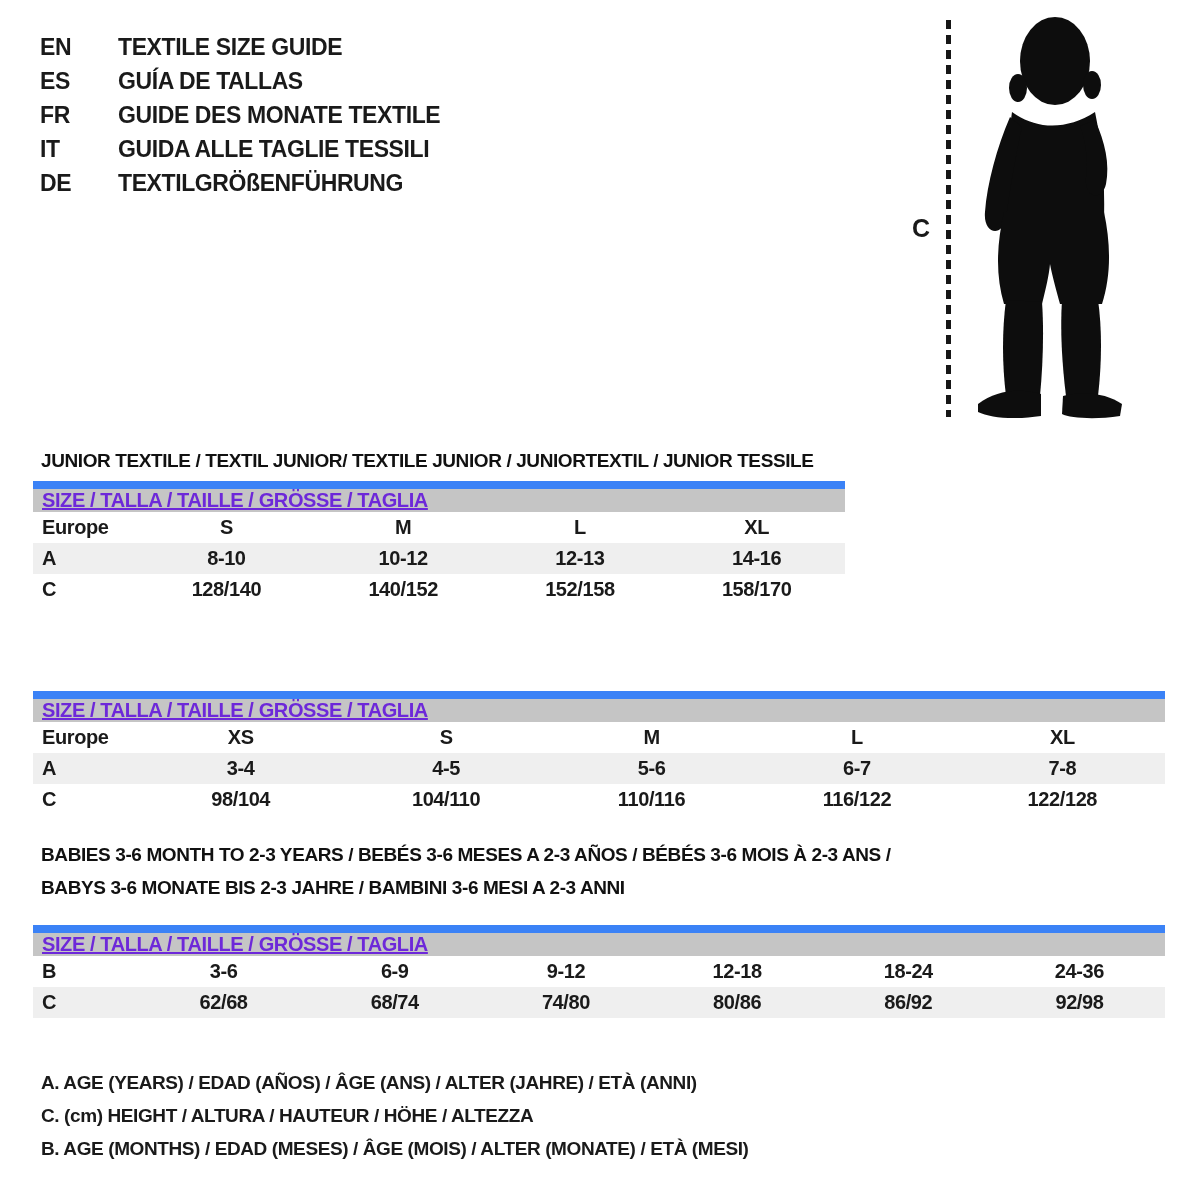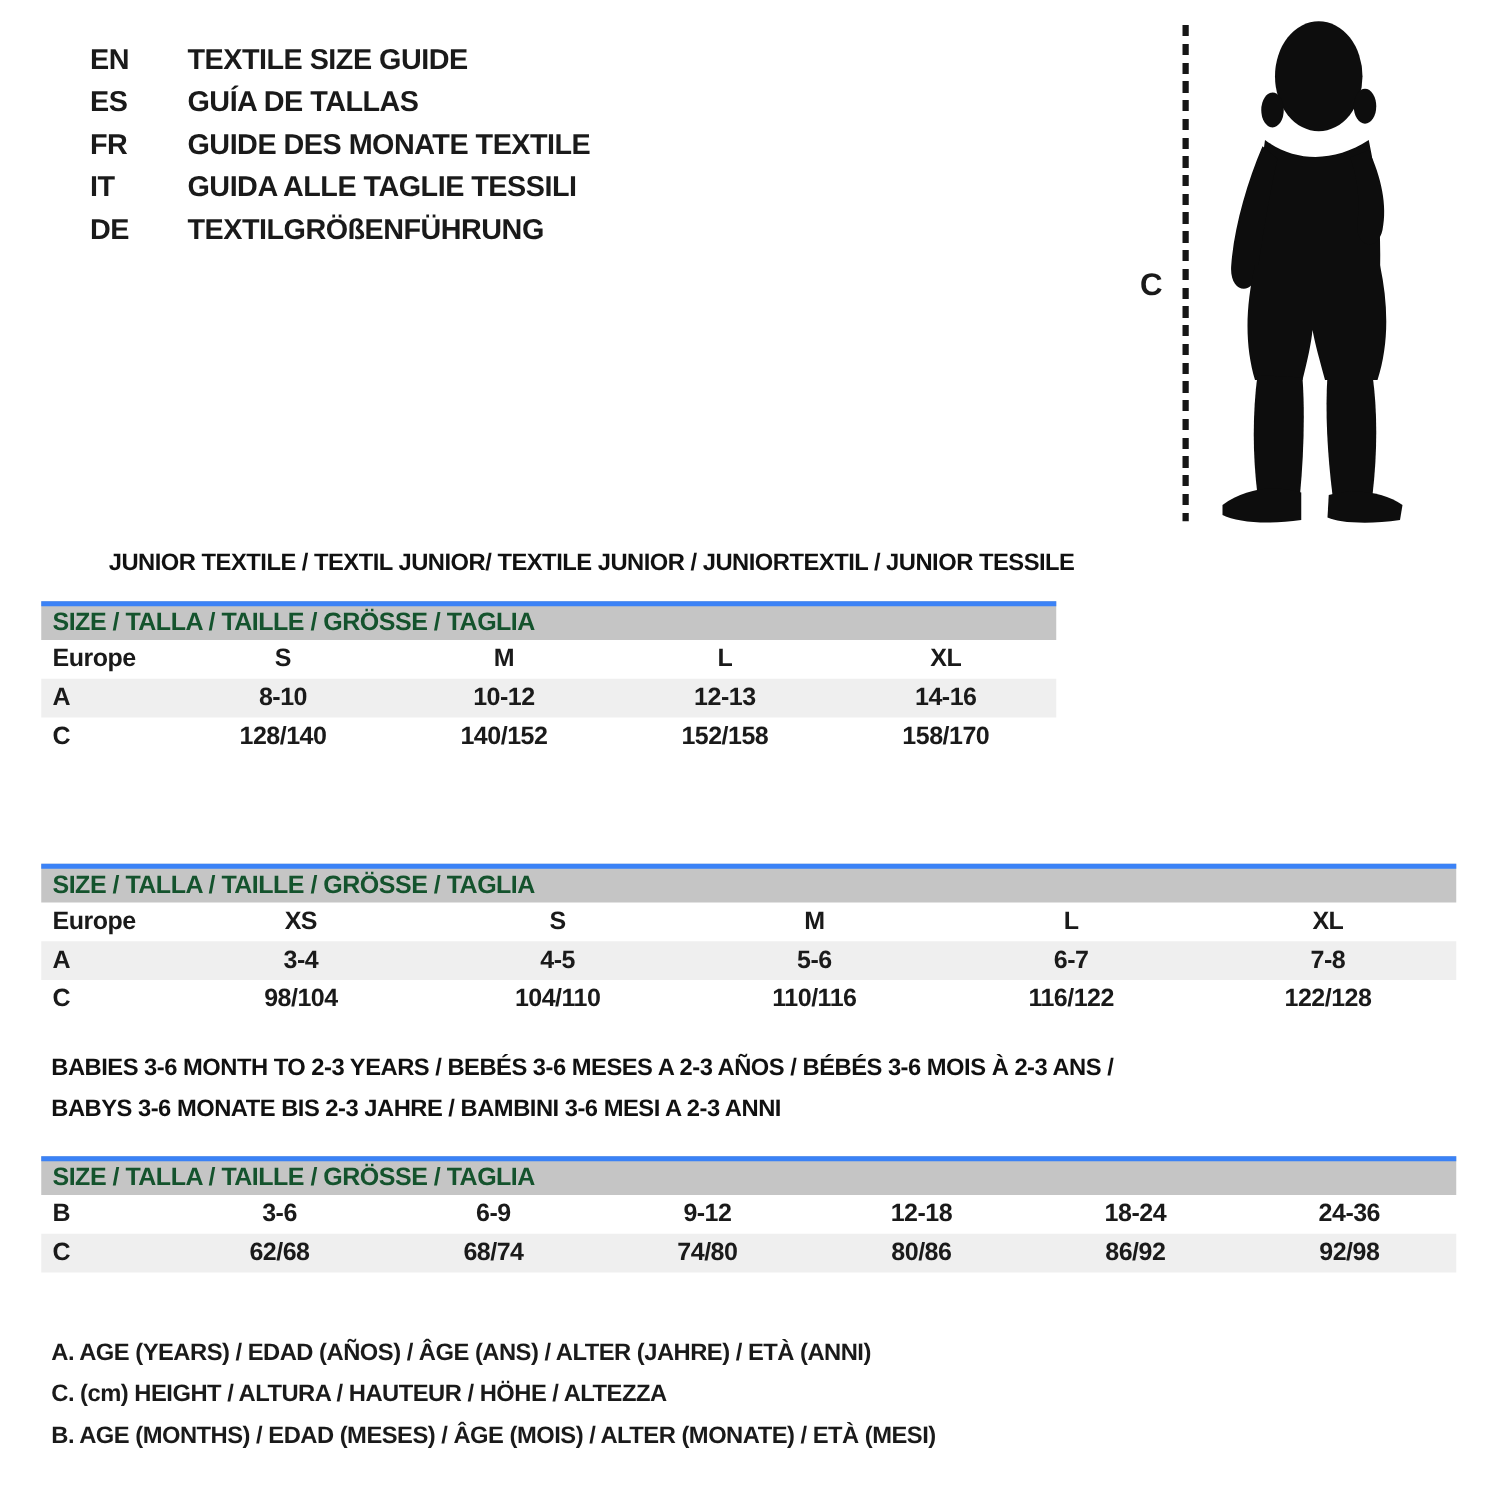--- a/index.html
+++ b/index.html
@@ -6,40 +6,40 @@
   html,body { background:#ffffff; }
   .page {
     position:relative; width:1200px; height:1200px; background:#ffffff;
     font-family:"Liberation Sans", sans-serif; font-weight:700; color:#1a1a1a;
     letter-spacing:-0.4px; overflow:hidden;
   }
 
   
   .lang-block { position:absolute; left:40px; top:30px; }
   .lang-row { display:flex; height:34px; align-items:center; font-size:23px; }
-  .lang-code { width:78px;margin-left:32px; }
+  .lang-code { width:78px; }
   .lang-label { white-space:nowrap; }
 
   
   .measure-line {
     position:absolute; left:946px; top:20px; width:5px; height:397px;
     background:repeating-linear-gradient(to bottom, #161616 0 9px, transparent 9px 15px);
   }
   .measure-letter { position:absolute; left:912px; top:214px; font-size:25px; }
   .silhouette { position:absolute; left:962px; top:12px; width:178px; height:408px; }
 
   
   .section-title { position:absolute; left:41px; font-size:19px; white-space:nowrap; color:#111; }
   .two-line div { line-height:33px; }
 
   
   .stable { position:absolute; left:33px; }
   .size-header {
-    height:31px; background:#c5c5c5; border-top:4px solid #3b82f6;
-    font-size:20px; color:#14532d; padding-left:9px; display:flex; align-items:center;
+    height:31px; background:#c5c5c5; border-top:8px solid #3b82f6;
+    font-size:20px; color:#6d28d9; padding-left:9px; display:flex; align-items:center;text-decoration:underline;
   }
   .trow { display:flex; height:31px; align-items:center; font-size:20px; }
   .trow.alt { background:#efefef; }
   .label-cell { width:105px; padding-left:9px; flex:none; }
   .value-cell { flex:1 1 0; text-align:center; }
 
   
   .legend { position:absolute; left:41px; top:1066px; font-size:19px; }
   .legend-line { line-height:33px; white-space:nowrap; }
 </style>
@@ -82,21 +82,21 @@
       <path d="M48,105 C35,135 25,172 23,200 C21,222 40,226 44,206 C48,176 54,142 60,115 Z"></path>
       <path d="M133,108 C143,130 148,152 144,172 C140,190 122,186 124,166 C126,148 124,130 118,114 Z"></path>
       <path d="M42,200 C34,235 34,265 42,292 L80,292 C84,276 87,263 88,252 C90,263 94,277 98,292 L140,292 C149,264 149,233 142,200 Z"></path>
       <path d="M44,288 C40,318 40,352 44,384 L78,384 C81,352 82,318 80,290 Z"></path>
       <path d="M100,288 C98,318 100,352 104,384 L136,384 C140,350 140,316 136,288 Z"></path>
       <path d="M16,392 C35,378 58,376 79,382 L79,404 C52,408 28,406 16,400 Z"></path>
       <path d="M101,384 C122,378 146,382 160,392 L158,404 C132,408 108,406 100,402 Z"></path>
     </g>
   </svg>
 
-  <div class="section-title" style="top:440px;margin-left:46px;">JUNIOR TEXTILE / TEXTIL JUNIOR/ TEXTILE JUNIOR / JUNIORTEXTIL / JUNIOR TESSILE</div>
+  <div class="section-title" style="top:450px;">JUNIOR TEXTILE / TEXTIL JUNIOR/ TEXTILE JUNIOR / JUNIORTEXTIL / JUNIOR TESSILE</div>
   <div class="stable" style="top:481px; width:812px;">
     <div class="size-header">SIZE / TALLA / TAILLE / GRÖSSE / TAGLIA</div>
     <div class="trow">
         <div class="label-cell">Europe</div>
         <div class="value-cell">S</div>
         <div class="value-cell">M</div>
         <div class="value-cell">L</div>
         <div class="value-cell">XL</div>
       </div>
     <div class="trow alt">

